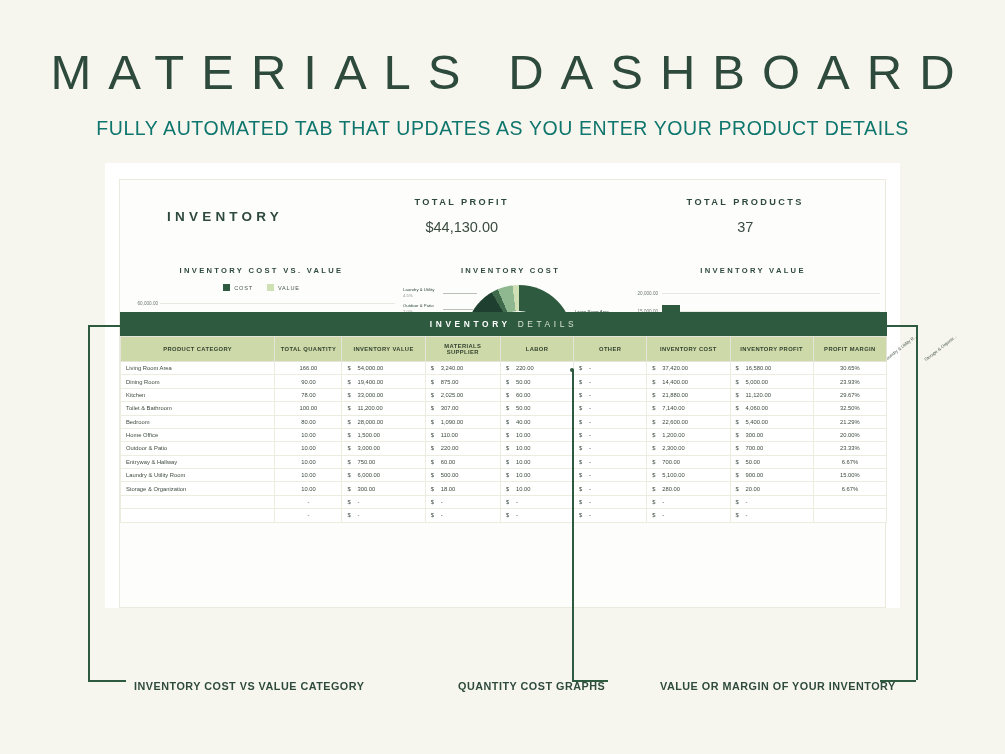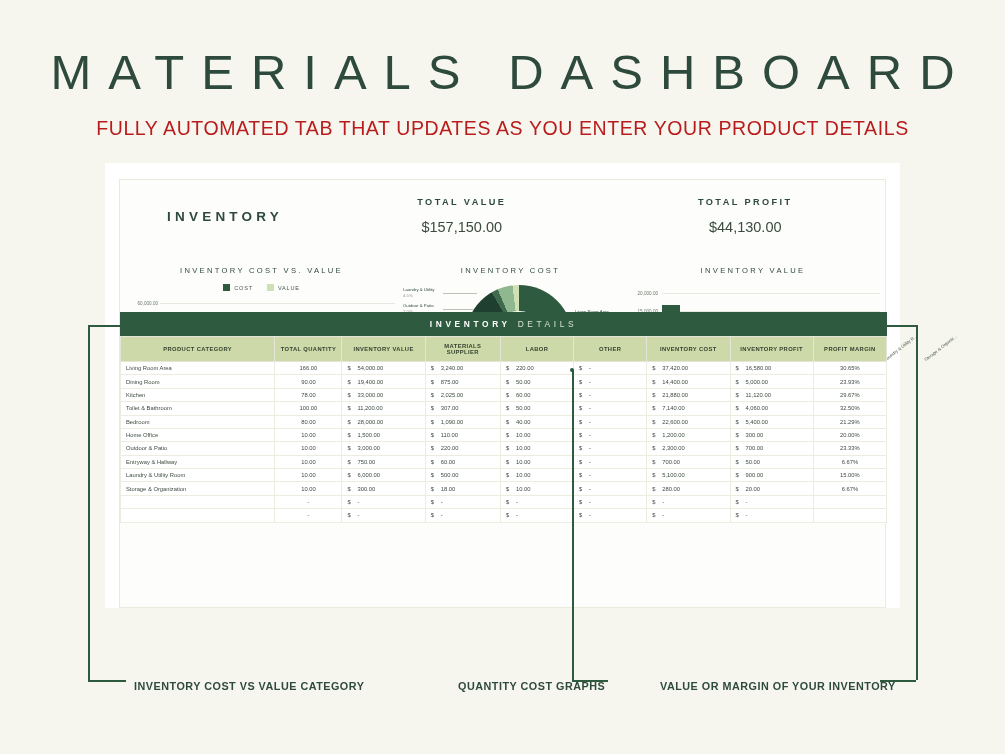--- a/index.html
+++ b/index.html
@@ -20,21 +20,21 @@
     font-weight:400;
     color:#2e4a3d;
     margin:44px 0 0 0;
     padding-left:17px;
     font-family:"Liberation Sans", sans-serif;
   }
   .page-sub {
     text-align:center;
     font-size:19.5px;
     letter-spacing:0.6px;
-    color:#b91c1c;
+    color:#0f766e;
     margin-top:17px;
     font-weight:400;
   }
   
   .board {
     position:absolute;
     left:105px; top:163px;
     width:795px; height:445px;
     background:#ffffff;
   }
@@ -75,21 +75,21 @@
     color:#3a4a3f;
     font-weight:400;
   }
   
   .charts {
     position:absolute; left:0; top:76px; width:767px; height:330px;
   }
   .chart-title {
     font-size:7.6px;
     letter-spacing:2.3px;
-    font-weight:normal;
+    font-weight:bold;
     color:#2e4a3d;
     text-align:center;
   }
   
   .panel1 { position:absolute; left:4px; top:10px; width:275px; height:125px; }
   .legend { display:flex; justify-content:center; gap:14px; margin-top:9px; }
   .legend-item { display:flex; align-items:center; gap:4px; font-size:5.6px; letter-spacing:0.8px; color:#4a5a4e; }
   .swatch { width:7px; height:7px; display:inline-block; }
   .plot1 { position:relative; margin-top:6px; height:85px; }
   .yaxis1 { position:absolute; left:0; top:0; width:36px; height:70px; }
@@ -165,26 +165,26 @@
 <h1 class="page-title">MATERIALS DASHBOARD</h1>
 <div class="page-sub">FULLY AUTOMATED TAB THAT UPDATES AS YOU ENTER YOUR PRODUCT DETAILS</div>
 
 <div class="board"></div>
 
 <div class="sheet">
 
   <div class="kpi-row">
     <div class="kpi-brand">INVENTORY</div>
     <div class="kpi">
-      <div class="kpi-label">TOTAL VALUE</div>
-      <div class="kpi-value">$157,150.00</div>
+      <div class="kpi-label">TOTAL PROFIT</div>
+      <div class="kpi-value">$44,130.00</div>
     </div>
     <div class="kpi">
-      <div class="kpi-label">TOTAL PROFIT</div>
-      <div class="kpi-value">$44,130.00</div>
+      <div class="kpi-label">TOTAL PRODUCTS</div>
+      <div class="kpi-value">37</div>
     </div>
   </div>
 
   <div class="charts">
 
     <div class="panel1">
       <div class="chart-title">INVENTORY COST VS. VALUE</div>
       <div class="legend">
         <div class="legend-item">
           <span class="swatch" style="background:#2e5a3f"></span>

